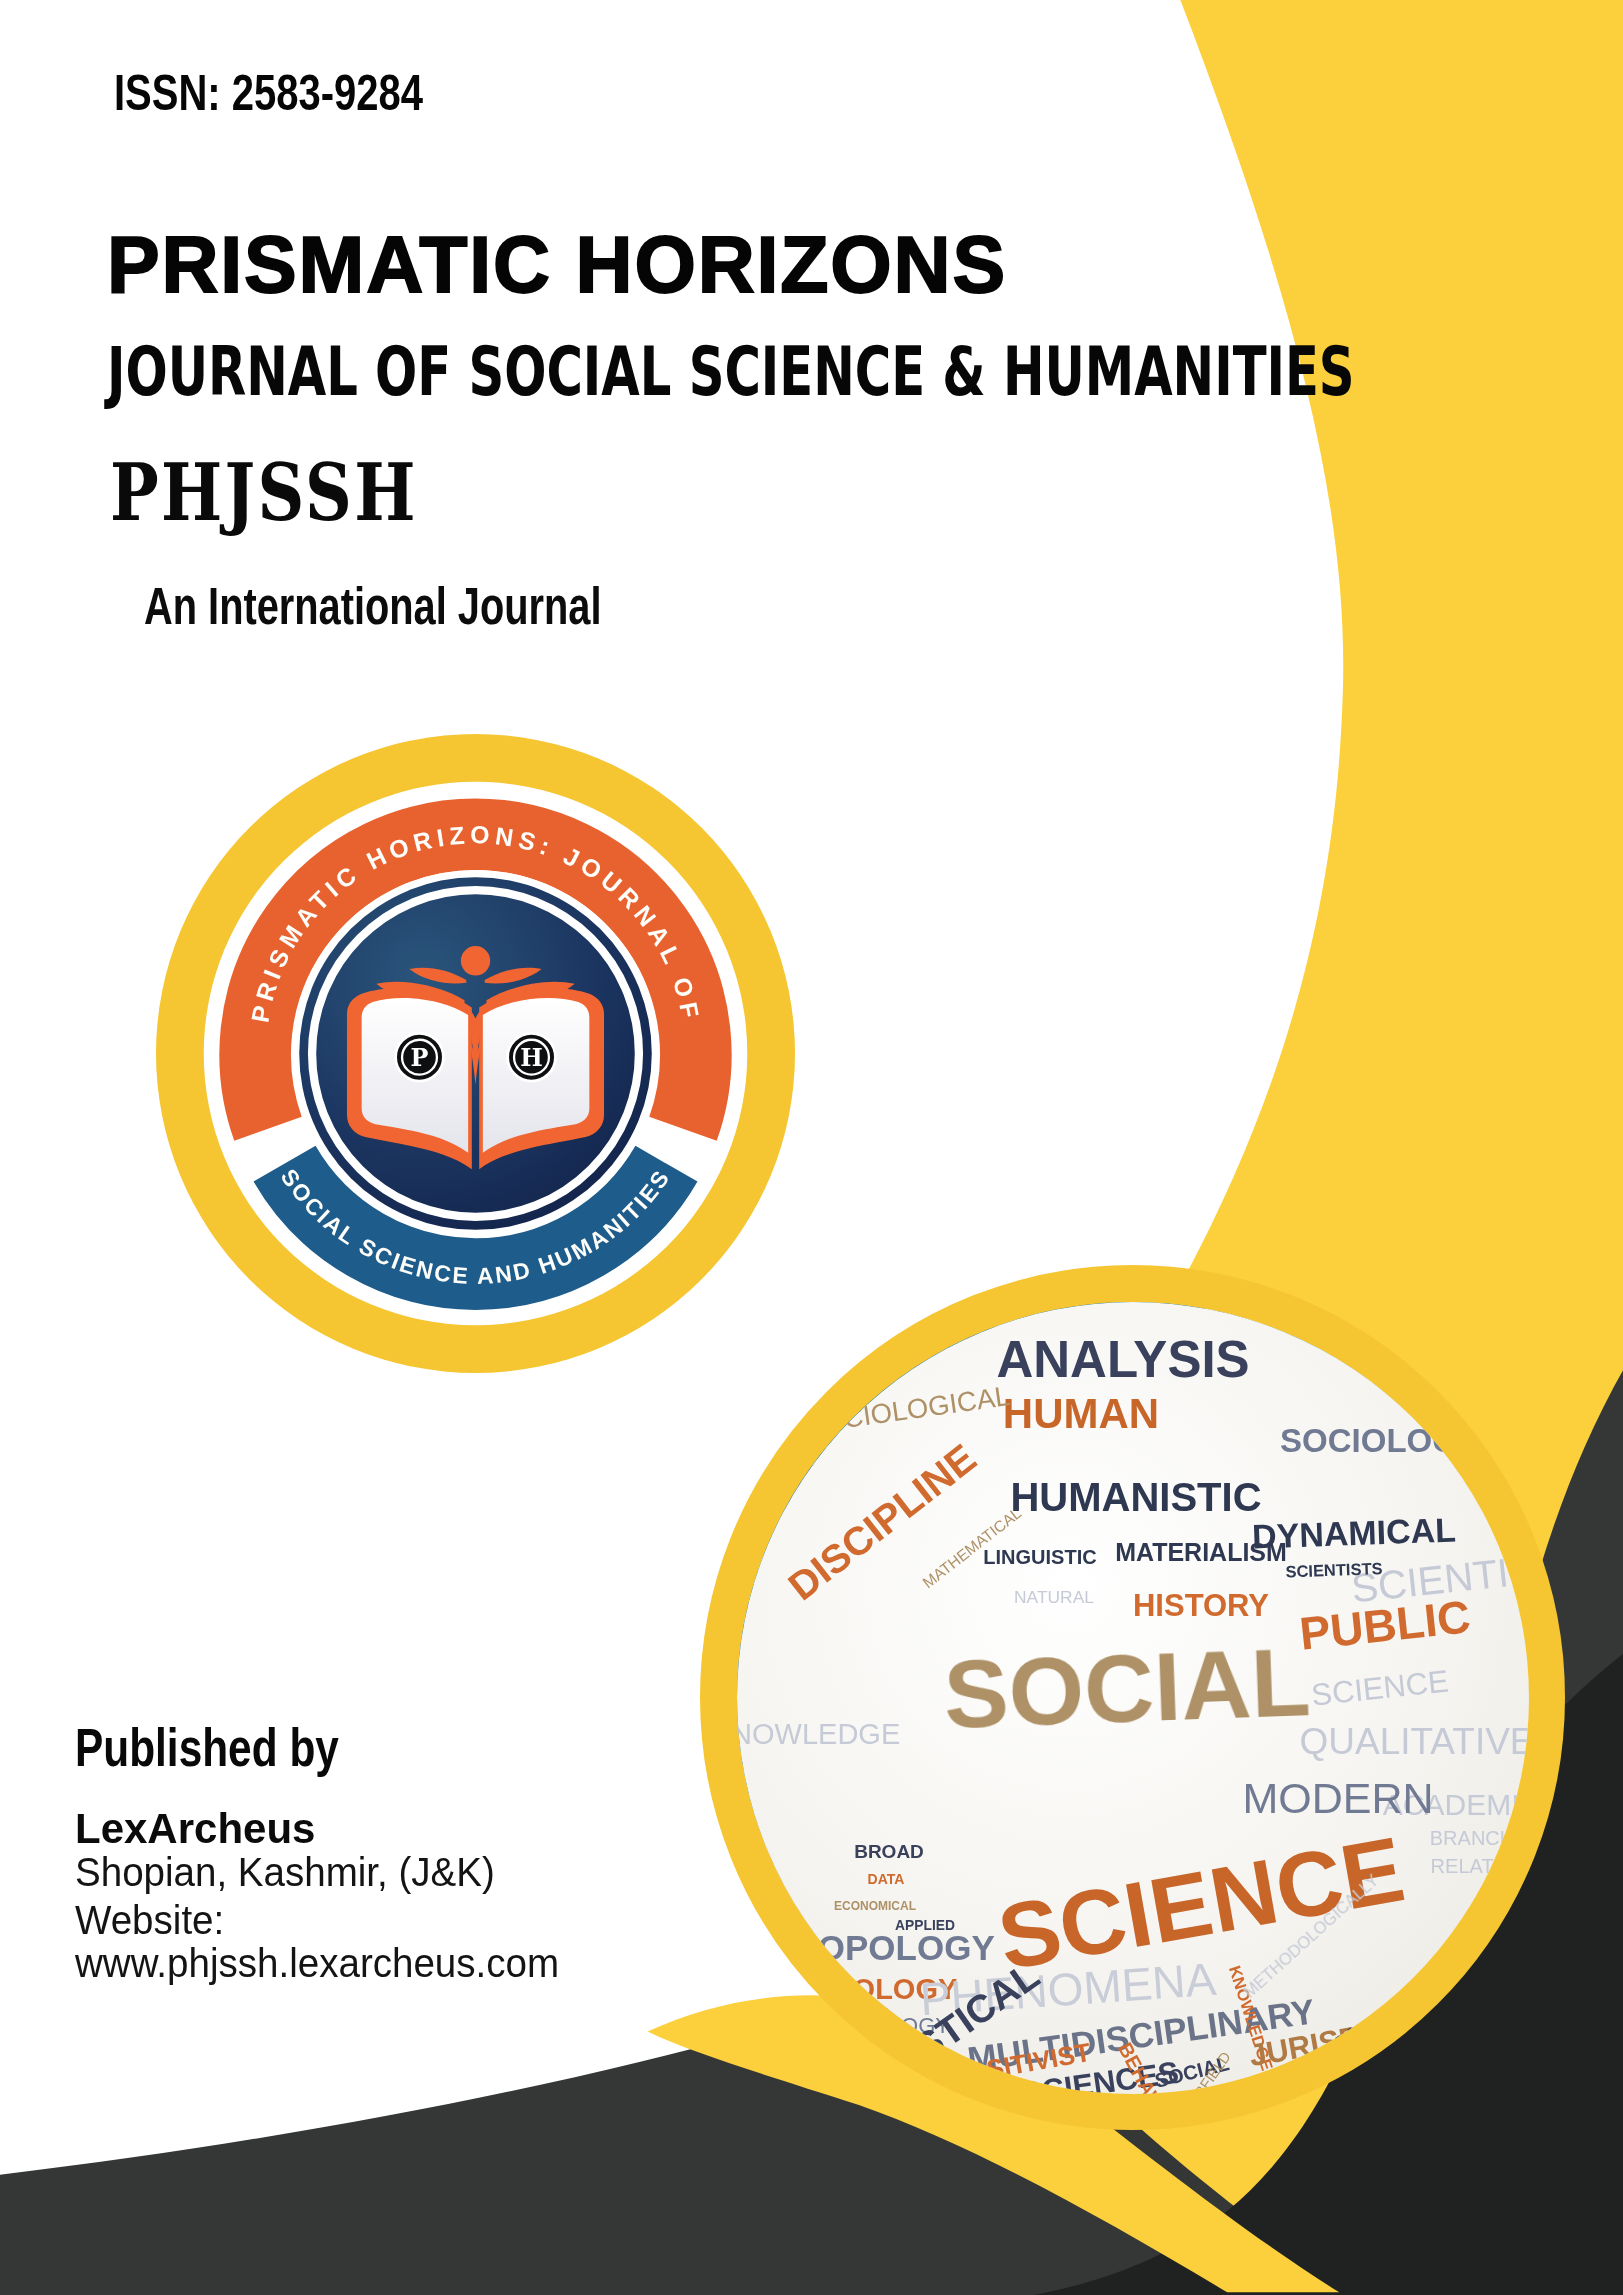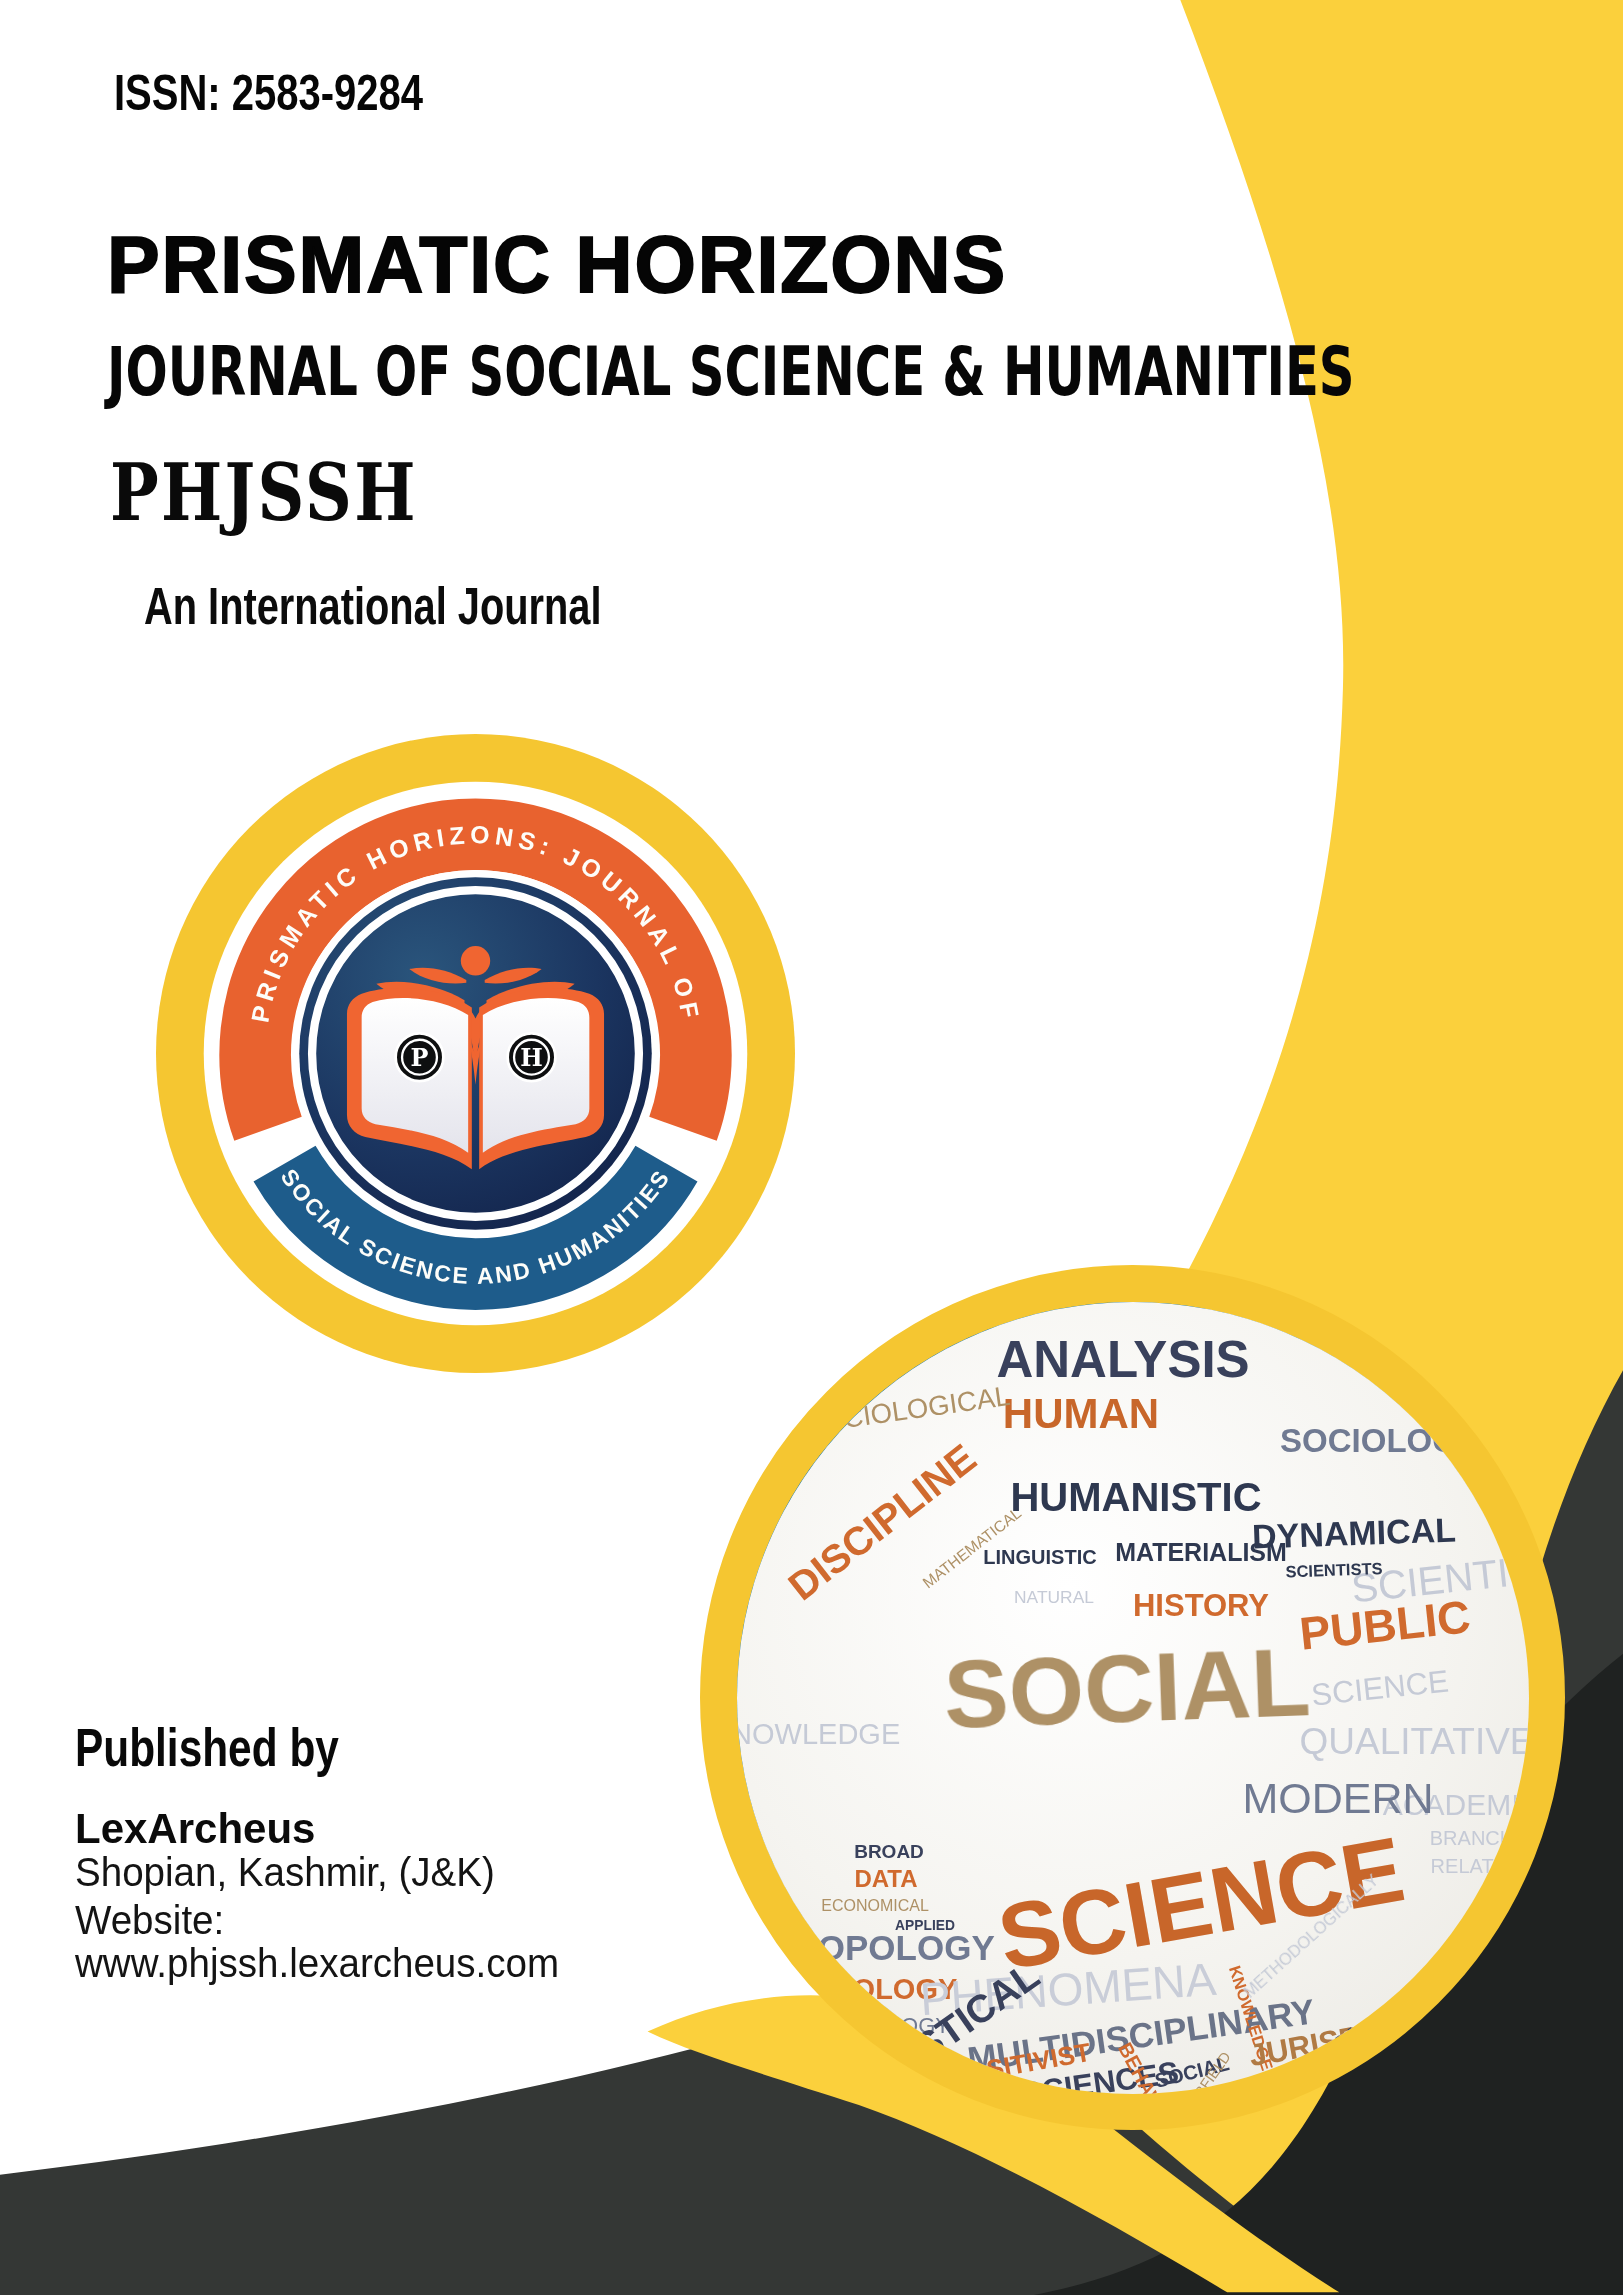--- a/index.html
+++ b/index.html
@@ -119,22 +119,22 @@
         <span class="cw" style="left: 643px; top: 386px; font-size: 31px; color: rgb(197, 202, 214); font-weight: 400; transform: translate(-50%, -50%) rotate(-6deg);">SCIENCE</span>
         <span class="cw" style="left: 680px; top: 439px; font-size: 37px; color: rgb(197, 202, 214); font-weight: 400; transform: translate(-50%, -50%) rotate(0deg);">QUALITATIVE</span>
         <span class="cw" style="left: 725px; top: 503px; font-size: 30px; color: rgb(197, 202, 214); font-weight: 400; transform: translate(-50%, -50%) rotate(0deg);">ACADEMIC</span>
         <span class="cw" style="left: 735px; top: 536px; font-size: 20px; color: rgb(197, 202, 214); font-weight: 400; transform: translate(-50%, -50%) rotate(0deg);">BRANCH</span>
         <span class="cw" style="left: 739px; top: 564px; font-size: 20px; color: rgb(197, 202, 214); font-weight: 400; transform: translate(-50%, -50%) rotate(0deg);">RELATED</span>
         <span class="cw" style="left: 390px; top: 386px; font-size: 97px; color: rgb(174, 145, 102); font-weight: 700; transform: translate(-50%, -50%) rotate(-2deg);">SOCIAL</span>
         <span class="cw" style="left: 601px; top: 496px; font-size: 43px; color: rgb(112, 122, 146); font-weight: 400; transform: translate(-50%, -50%) rotate(0deg);">MODERN</span>
         <span class="cw" style="left: 464px; top: 601px; font-size: 92px; color: rgb(200, 102, 42); font-weight: 700; transform: translate(-50%, -50%) rotate(-10deg);">SCIENCE</span>
         <span class="cw" style="left: 69px; top: 432px; font-size: 29px; color: rgb(197, 202, 214); font-weight: 400; transform: translate(-50%, -50%) rotate(0deg);">KNOWLEDGE</span>
         <span class="cw" style="left: 152px; top: 549px; font-size: 19px; color: rgb(57, 65, 92); font-weight: 700; transform: translate(-50%, -50%) rotate(0deg);">BROAD</span>
-        <span class="cw" style="left: 149px; top: 577px; font-size: 24px; color: rgb(208, 106, 46); font-weight: 700; transform: translate(-50%, -50%) rotate(0deg);">DATA</span>
-        <span class="cw" style="left: 138px; top: 604px; font-size: 16px; color: rgb(174, 145, 102); font-weight: 400; transform: translate(-50%, -50%) rotate(0deg);">ECONOMICAL</span>
+        <span class="cw" style="left: 149px; top: 577px; font-size: 14px; color: rgb(208, 106, 46); font-weight: 700; transform: translate(-50%, -50%) rotate(0deg);">DATA</span>
+        <span class="cw" style="left: 138px; top: 604px; font-size: 12px; color: rgb(174, 145, 102); font-weight: 700; transform: translate(-50%, -50%) rotate(0deg);">ECONOMICAL</span>
         <span class="cw" style="left: 188px; top: 624px; font-size: 13.8px; color: rgb(57, 65, 92); font-weight: 700; transform: translate(-50%, -50%) rotate(0deg);">APPLIED</span>
         <span class="cw" style="left: 108px; top: 645px; font-size: 35px; color: rgb(112, 122, 146); font-weight: 700; transform: translate(-50%, -50%) rotate(0deg);">ANTHROPOLOGY</span>
         <span class="cw" style="left: 118px; top: 687px; font-size: 29px; color: rgb(208, 106, 46); font-weight: 700; transform: translate(-50%, -50%) rotate(0deg);">PSYCHOLOGY</span>
         <span class="cw" style="left: 136px; top: 724px; font-size: 22px; color: rgb(112, 122, 146); font-weight: 400; transform: translate(-50%, -50%) rotate(0deg);">TECHNOLOGY</span>
         <span class="cw" style="left: 331px; top: 687px; font-size: 46px; color: rgb(201, 205, 216); font-weight: 400; transform: translate(-50%, -50%) rotate(-4deg);">PHENOMENA</span>
         <span class="cw" style="left: 404px; top: 733px; font-size: 35px; color: rgb(106, 115, 136); font-weight: 700; transform: translate(-50%, -50%) rotate(-8deg);">MULTIDISCIPLINARY</span>
         <span class="cw" style="left: 283px; top: 762px; font-size: 26px; color: rgb(208, 106, 46); font-weight: 700; transform: translate(-50%, -50%) rotate(-10deg);">POSITIVIST</span>
         <span class="cw" style="left: 196px; top: 740px; font-size: 39px; color: rgb(57, 65, 92); font-weight: 700; transform: translate(-50%, -50%) rotate(-35deg);">STATISTICAL</span>
         <span class="cw" style="left: 363px; top: 781px; font-size: 31px; color: rgb(57, 65, 92); font-weight: 700; transform: translate(-50%, -50%) rotate(-8deg);">SCIENCES</span>
         <span class="cw" style="left: 455px; top: 770px; font-size: 20px; color: rgb(57, 65, 92); font-weight: 700; transform: translate(-50%, -50%) rotate(-14deg);">SOCIAL</span>

